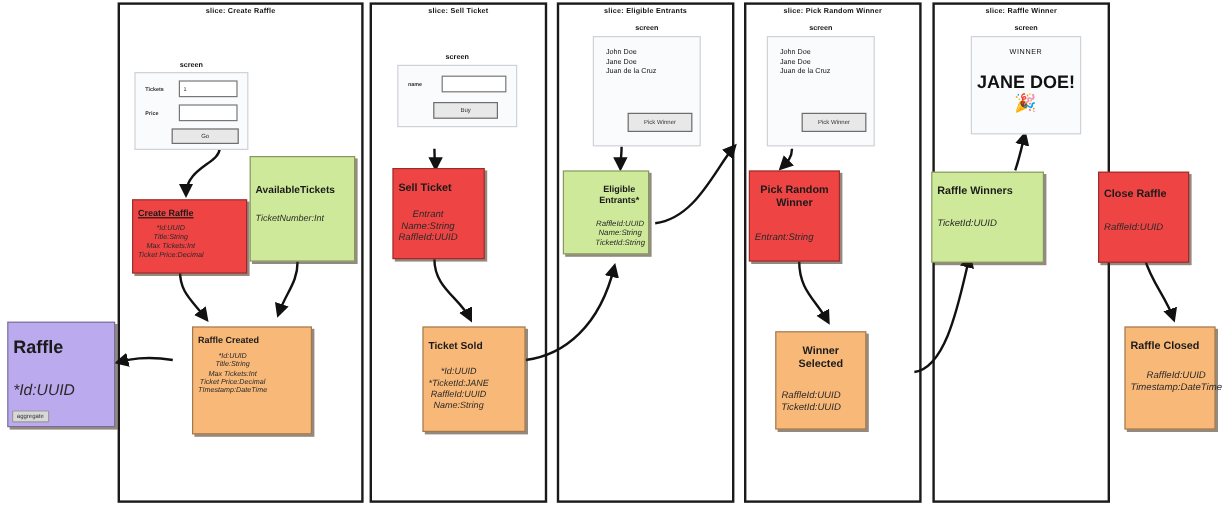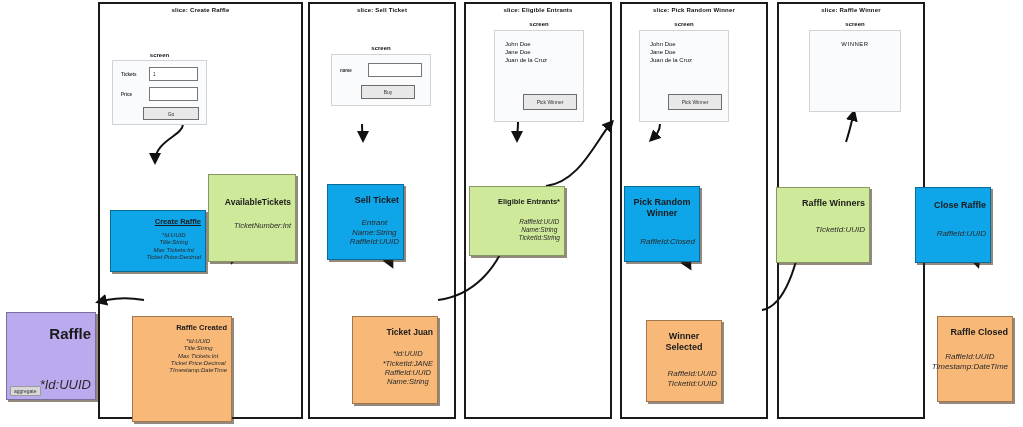--- a/index.html
+++ b/index.html
@@ -39,34 +39,33 @@
     color:#111;
   }
 
   
   .card{
     position:absolute;
     box-sizing:border-box;
     border:1px solid rgba(0,0,0,.35);
     box-shadow:2px 2px 0 rgba(60,40,20,.55);
     display:flex;flex-direction:column;
-    align-items:flex-end;
+    align-items:flex-start;
     padding:6px 4px;
     text-align:center;
     line-height:1.22;
-    margin-top:44px;
   }
   .card .title{font-weight:bold;color:#1a1a1a;margin-bottom:6px;}
   .card .body{color:#2a2a2a;font-style:italic;}
   .card .body div{white-space:nowrap;}
 
-  .c-command{background:#0ea5e9;}
+  .c-command{background:#ef4444;}
   .c-event{background:#f8b878;}
   .c-view{background:#cfe99a;}
-  .c-aggregate{background:#bbaaee;gap:16px;}
+  .c-aggregate{background:#bbaaee;}
 
   .badge{
     position:absolute;left:3px;bottom:3px;
     background:#d8d8d8;border:1px solid #9a9a9a;
     font-size:5px;color:#333;padding:1px 3px;border-radius:1px;
   }
 
   
   .screen{
     position:absolute;
@@ -181,20 +180,21 @@
   <div class="screen" style="left:639px;top:30px;width:90px;height:92px;">
     <div class="list-name" style="margin-top:10px;">John Doe</div>
     <div class="list-name">Jane Doe</div>
     <div class="list-name">Juan de la Cruz</div>
     <div class="btn" style="position:absolute;left:28px;top:63px;width:52px;height:14px;">Pick Winner</div>
   </div>
   <div class="screen-label" style="left:639px;top:21px;width:90px;">screen</div>
 
   <div class="screen" style="left:809px;top:30px;width:92px;height:82px;">
     <div class="winner-head">WINNER</div>
+    <div class="winner-big">JANE DOE! 🎉</div>
   </div>
   <div class="screen-label" style="left:809px;top:21px;width:92px;">screen</div>
 
   <div class="card c-aggregate" style="left:6px;top:268px;width:90px;height:88px;font-size:8px;">
     <div class="title" style="font-size:15px;margin-top:6px;">Raffle</div>
     <div class="body" style="font-size:13px;margin-top:12px;">
       <div>*Id:UUID</div>
     </div>
     <span class="badge">aggregate</span>
   </div>
@@ -209,63 +209,63 @@
     </div>
   </div>
 
   <div class="card c-view" style="left:208px;top:130px;width:88px;height:88px;font-size:7.5px;">
     <div class="title" style="font-size:8.5px;margin-top:16px;">AvailableTickets</div>
     <div class="body" style="margin-top:8px;">
       <div>TicketNumber:Int</div>
     </div>
   </div>
 
-  <div class="card c-event" style="left:132px;top:272px;width:100px;height:106px;font-size:6px;">
+  <div class="card c-event" style="left:160px;top:272px;width:100px;height:90px;font-size:6px;">
     <div class="title" style="font-size:7.5px;">Raffle Created</div>
     <div class="body">
       <div>*Id:UUID</div>
       <div>Title:String</div>
       <div>Max Tickets:Int</div>
       <div>Ticket Price:Decimal</div>
       <div>TImestamp:DateTime</div>
     </div>
   </div>
 
   <div class="card c-command" style="left:327px;top:140px;width:77px;height:76px;font-size:8px;">
     <div class="title" style="font-size:9px;margin-top:4px;">Sell Ticket</div>
     <div class="body" style="margin-top:6px;">
       <div>Entrant</div>
       <div>Name:String</div>
       <div>RaffleId:UUID</div>
     </div>
   </div>
 
   <div class="card c-event" style="left:352px;top:272px;width:86px;height:88px;font-size:7.5px;">
-    <div class="title" style="font-size:8.5px;margin-top:4px;">Ticket Juan</div>
+    <div class="title" style="font-size:8.5px;margin-top:4px;">Ticket Sold</div>
     <div class="body" style="margin-top:6px;">
       <div>*Id:UUID</div>
       <div>*TicketId:JANE</div>
       <div>RaffleId:UUID</div>
       <div>Name:String</div>
     </div>
   </div>
 
-  <div class="card c-view" style="left:469px;top:142px;width:96px;height:70px;font-size:6.5px;padding-left:26px;">
+  <div class="card c-view" style="left:469px;top:142px;width:72px;height:70px;font-size:6.5px;padding-left:26px;">
     <div class="title" style="font-size:7.5px;margin-top:4px;">Eligible Entrants*</div>
     <div class="body" style="margin-top:6px;">
       <div>RaffleId:UUID</div>
       <div>Name:String</div>
       <div>TicketId:String</div>
     </div>
   </div>
 
   <div class="card c-command" style="left:624px;top:142px;width:76px;height:76px;font-size:8px;">
     <div class="title" style="font-size:9px;margin-top:4px;">Pick Random Winner</div>
     <div class="body" style="margin-top:12px;">
-      <div>RaffleId:Closed</div>
+      <div>Entrant:String</div>
     </div>
   </div>
 
   <div class="card c-event" style="left:646px;top:276px;width:76px;height:82px;font-size:8px;">
     <div class="title" style="font-size:9px;margin-top:4px;">Winner Selected</div>
     <div class="body" style="margin-top:10px;">
       <div>RaffleId:UUID</div>
       <div>TicketId:UUID</div>
     </div>
   </div>

